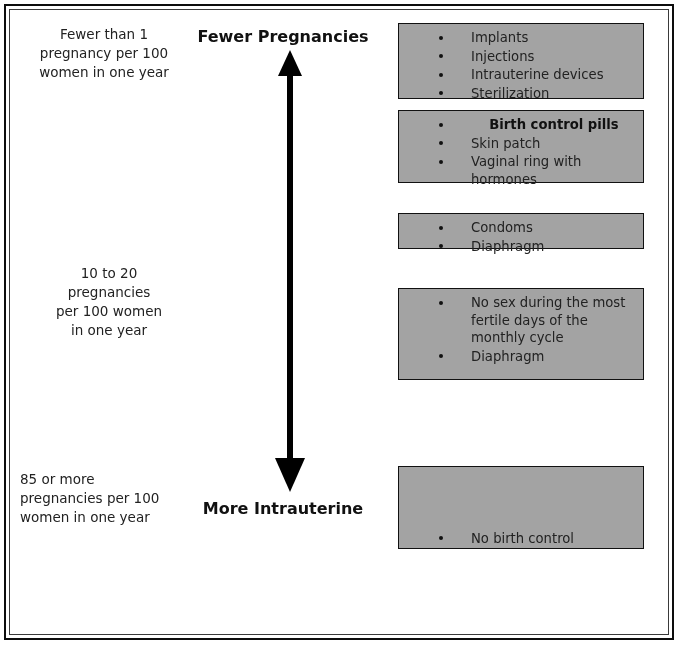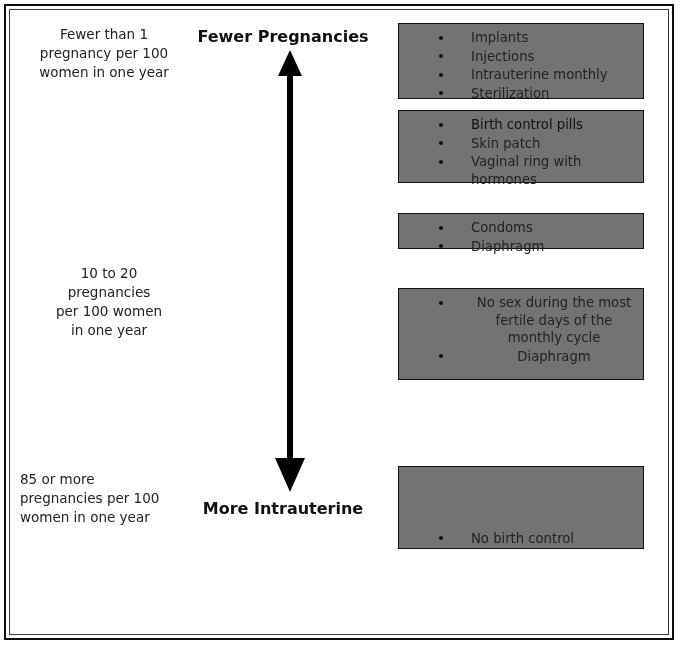--- a/index.html
+++ b/index.html
@@ -79,27 +79,27 @@
     top: 50px;
     width: 56px;
     height: 442px;
   }
   .arrow svg { display: block; }
 
   
   .method-box {
     position: absolute;
     border: 1.6px solid #111111;
-    background: #737373;
+    background: #a3a3a3;
     box-sizing: border-box;
   }
   #box-1 { left: 398px; top: 23px;  width: 246px; height: 76px; }
   #box-2 { left: 398px; top: 110px; width: 246px; height: 73px; }
   #box-3 { left: 398px; top: 213px; width: 246px; height: 36px; }
-  #box-4 { left: 398px; top: 288px; width: 246px; height: 92px; text-align: center; }
+  #box-4 { left: 398px; top: 288px; width: 246px; height: 92px; }
   #box-5 { left: 398px; top: 466px; width: 246px; height: 83px; }
 
   .method-list {
     list-style: none;
     margin: 0;
     padding: 5px 6px 4px 0;
   }
   #box-5 .method-list {
     padding: 0;
     height: 100%;
@@ -108,21 +108,21 @@
     justify-content: flex-end;
   }
   .method-item {
     position: relative;
     font-size: 13.2px;
     line-height: 17.5px;
     color: #222222;
     padding-left: 72px;
     margin: 0 0 1px 0;
   }
-  .method-item.bold { font-weight: normal; color: #111111; }
+  .method-item.bold { font-weight: bold; color: #111111; text-align: center; }
   .bullet-dot {
     position: absolute;
     left: 40px;
     top: 6.5px;
     width: 4px;
     height: 4px;
     border-radius: 50%;
     background: #111111;
   }
 </style>
@@ -166,21 +166,21 @@
         <li class="method-item">
           <span class="bullet-dot"></span>
           <span>Implants</span>
         </li>
         <li class="method-item">
           <span class="bullet-dot"></span>
           <span>Injections</span>
         </li>
         <li class="method-item">
           <span class="bullet-dot"></span>
-          <span>Intrauterine monthly</span>
+          <span>Intrauterine devices</span>
         </li>
         <li class="method-item">
           <span class="bullet-dot"></span>
           <span>Sterilization</span>
         </li>
       </ul>
     </div>
 
     <div class="method-box" id="box-2">
       <ul class="method-list">

